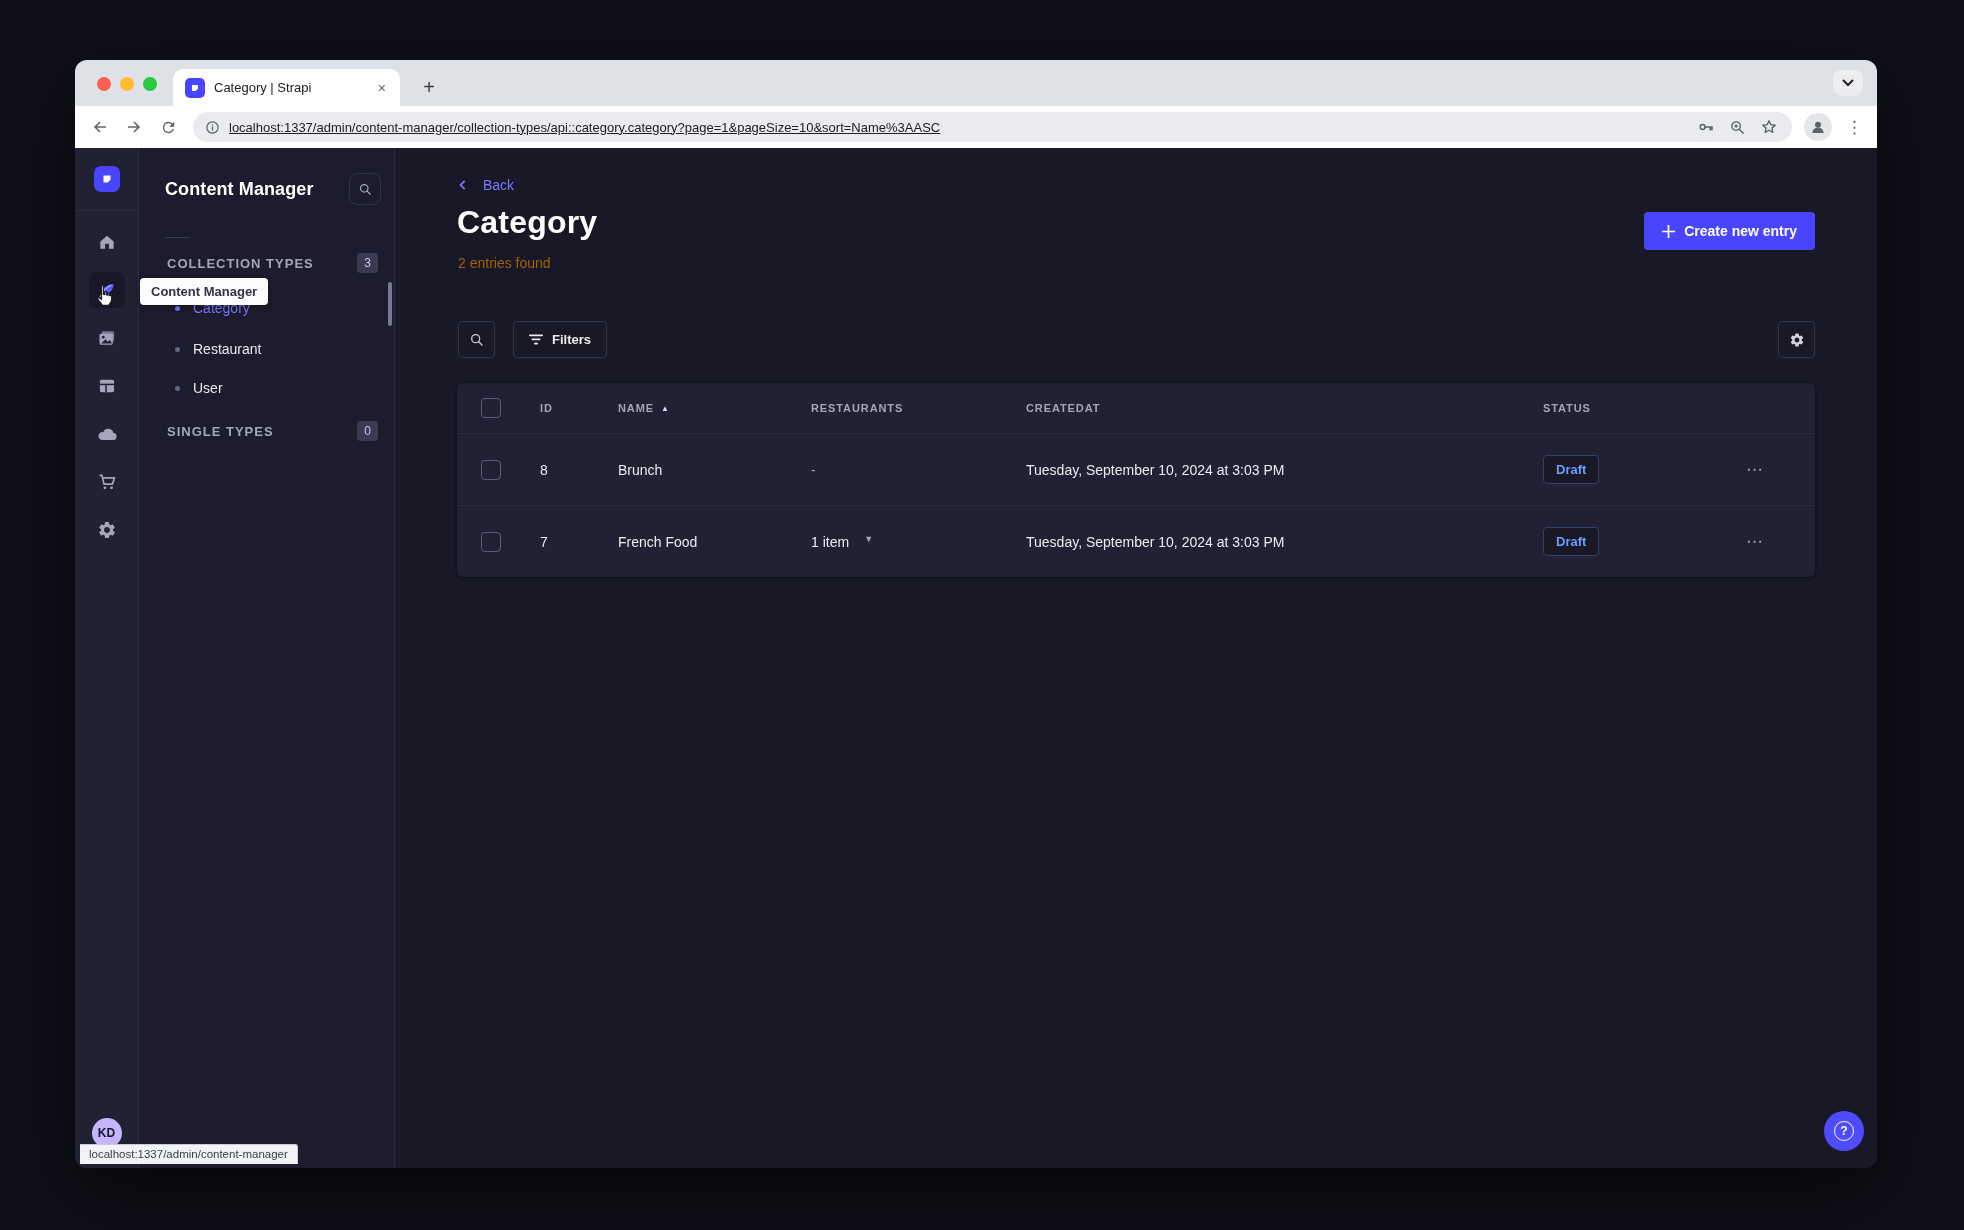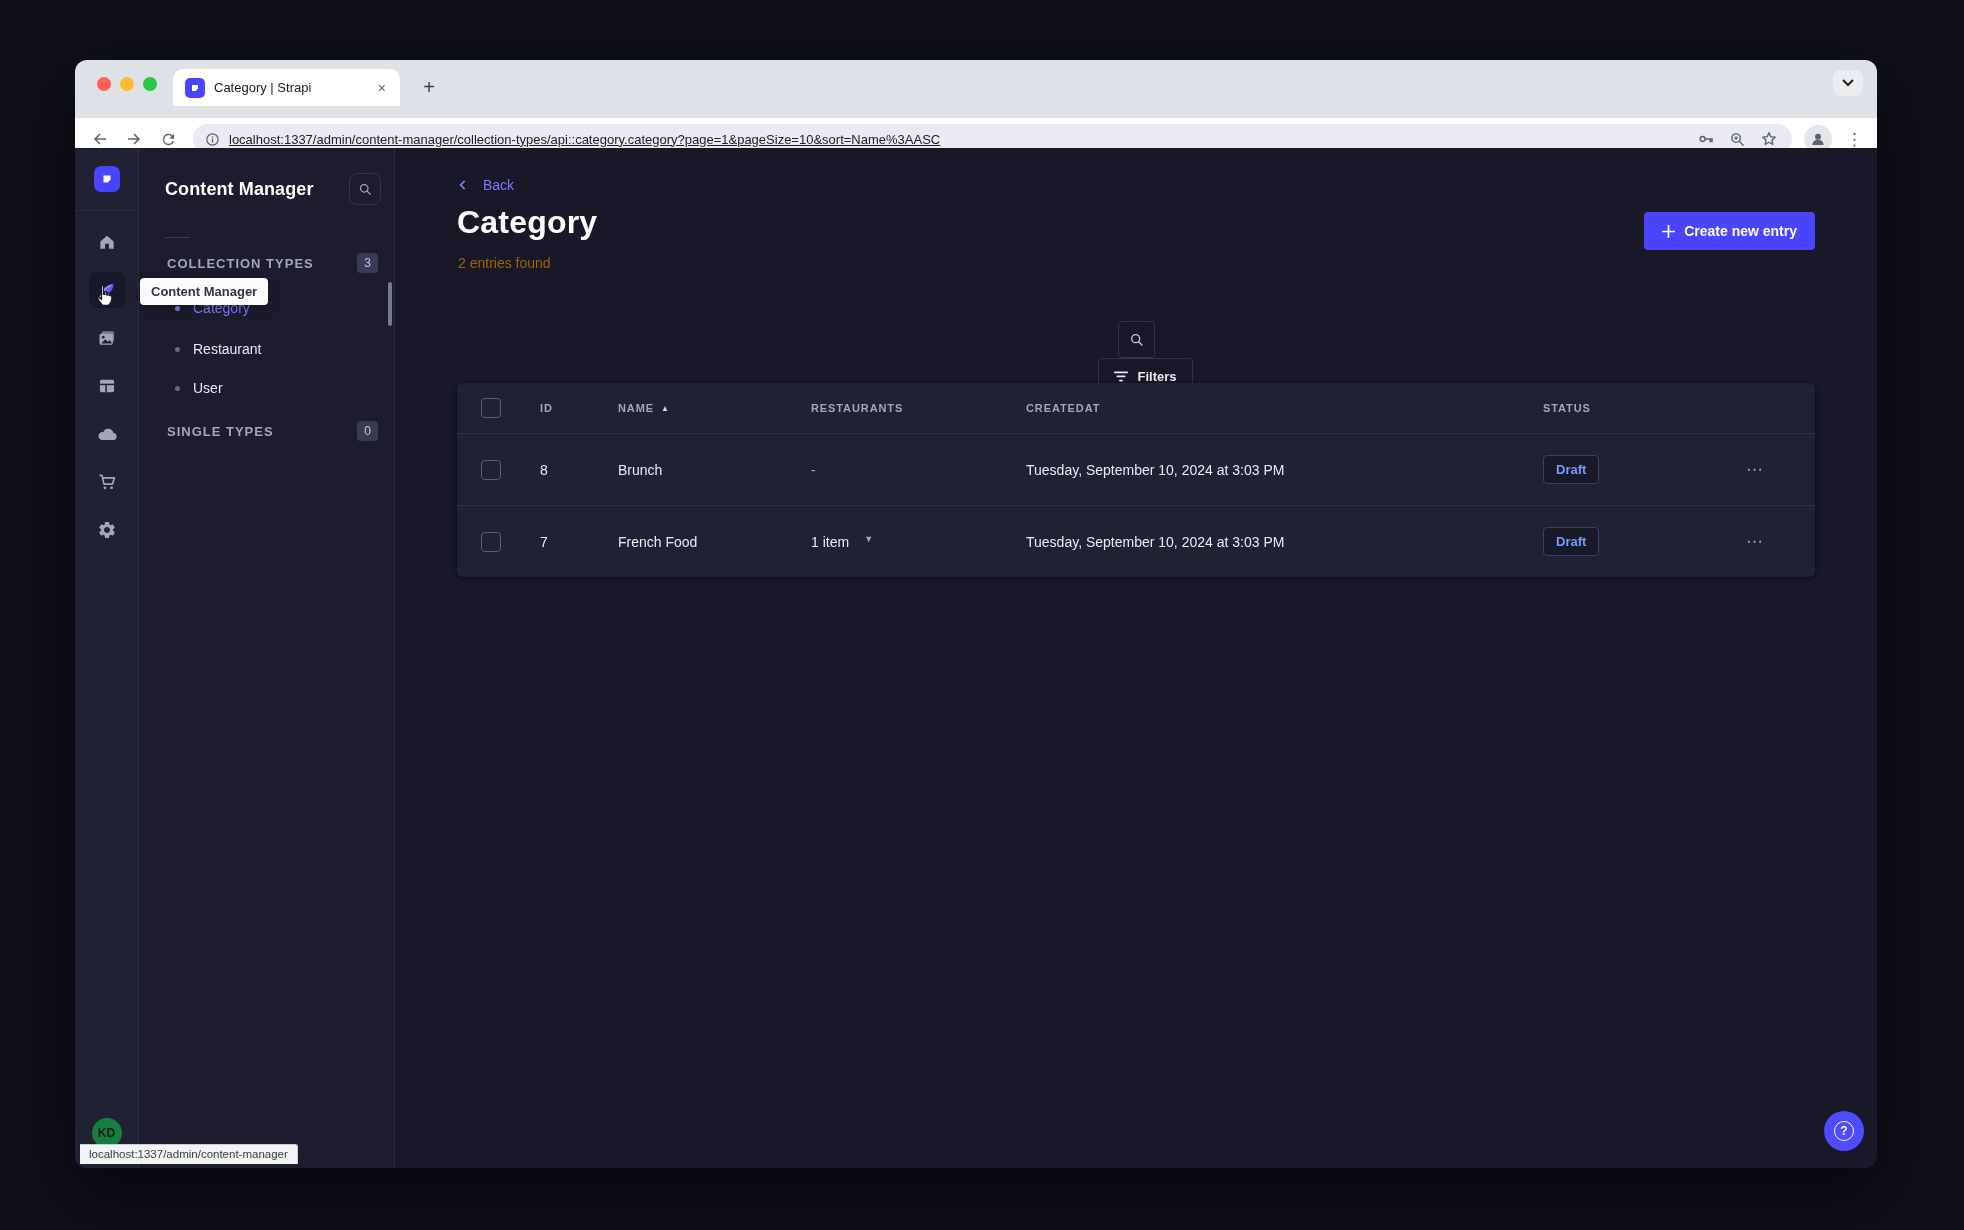--- a/index.html
+++ b/index.html
@@ -9,21 +9,21 @@
     font-family:"Liberation Sans", sans-serif;
     position:relative;
     overflow:hidden;
   }
   .window {
     position:absolute; left:75px; top:60px; width:1802px; height:1108px;
     border-radius:12px; overflow:hidden; background:#181826;
     box-shadow:0 24px 70px rgba(0,0,0,.65);
   }
   
-  .tabstrip { position:relative; height:58px; background:#dee1e6; }
+  .tabstrip { position:relative; height:46px; background:#dee1e6; }
   .traffic { position:absolute; left:22px; top:17px; display:flex; gap:9px; }
   .traffic span { width:14px; height:14px; border-radius:50%; display:block; }
   .t-red{background:#ff5f57}.t-yellow{background:#febc2e}.t-green{background:#28c840}
   .tab {
     position:absolute; left:98px; top:9px; width:227px; height:37px; background:#ffffff;
     border-radius:10px 10px 0 0; display:flex; align-items:center; padding:0 10px 0 12px; gap:9px;
   }
   .favicon { width:20px; height:20px; border-radius:5px; background:#4945ff; display:grid; place-items:center; flex:none; }
   .tab-title { font-size:13px; color:#202124; flex:1; white-space:nowrap; overflow:hidden; }
   .tab-close { color:#5f6368; font-size:14px; line-height:1; cursor:default; padding:2px 4px; }
@@ -42,21 +42,21 @@
   
   .app { position:absolute; top:88px; left:0; right:0; bottom:0; display:flex; background:#181826; }
   .rail { width:64px; background:#212134; border-right:1px solid #2c2c44; position:relative;
           display:flex; flex-direction:column; align-items:center; flex:none; }
   .logo { width:26px; height:26px; border-radius:7px; background:#4945ff; margin-top:18px; display:grid; place-items:center; }
   .rail-divider { width:64px; height:1px; background:#2c2c44; margin-top:18px; }
   .rail-icons { display:flex; flex-direction:column; gap:12px; margin-top:13px; }
   .railbtn { width:36px; height:36px; border-radius:8px; display:grid; place-items:center; }
   .railbtn.active { background:#181826; }
   .rail-avatar { position:absolute; bottom:20px; left:50%; transform:translateX(-50%);
-    width:30px; height:30px; border-radius:50%; background:#15803d; color:#181826;
+    width:30px; height:30px; border-radius:50%; background:#c4b5fd; color:#181826;
     font-size:12px; font-weight:bold; display:grid; place-items:center; }
   
   .panel { width:256px; background:#1c1c2e; border-right:1px solid #2c2c44; position:relative; flex:none; }
   .panel-title-row { position:absolute; left:26px; right:13px; top:25px; display:flex; align-items:center; justify-content:space-between; }
   .panel-title { font-size:18px; font-weight:bold; color:#ffffff; letter-spacing:.1px; }
   .panel-search-btn { width:32px; height:32px; border:1px solid #32324d; border-radius:8px; display:grid; place-items:center; background:transparent; }
   .panel-divider { position:absolute; left:26px; top:89px; width:25px; height:1px; background:#3a3a55; }
   .section-row { position:absolute; left:28px; right:16px; display:flex; align-items:center; justify-content:space-between; }
   .section-label { font-size:13px; font-weight:bold; color:#a5a5ba; letter-spacing:1px; }
   .count-badge { min-width:21px; padding:3px 7px; background:#3a3a54; border-radius:4px; text-align:center;
@@ -73,21 +73,21 @@
     padding:6px 11px; border-radius:4px; box-shadow:0 2px 8px rgba(0,0,0,.35); white-space:nowrap;
   }
   
   .main { flex:1; position:relative; background:#181826; }
   .back-row { position:absolute; left:63px; top:29px; display:flex; align-items:center; gap:9px; }
   .back-label { font-size:14px; color:#7b79ff; }
   .page-title { position:absolute; left:62px; top:56px; font-size:32px; font-weight:bold; color:#ffffff; letter-spacing:.2px; }
   .page-subtitle { position:absolute; left:63px; top:107px; font-size:14px; color:#a16207; }
   .create-btn { position:absolute; right:62px; top:64px; height:38px; background:#4945ff; border:none; border-radius:4px;
     color:#ffffff; font-size:14px; font-weight:bold; font-family:inherit; padding:0 18px; display:flex; align-items:center; gap:9px; }
-  .actions-row { position:absolute; left:63px; right:62px; top:173px; display:flex; align-items:center;flex-direction:column; }
+  .actions-row { position:absolute; left:63px; right:62px; top:173px; display:flex; align-items:center; }
   .sq-btn { width:37px; height:37px; border:1px solid #32324d; border-radius:4px; background:transparent; display:grid; place-items:center; }
   .filters-btn { height:37px; margin-left:18px; border:1px solid #32324d; border-radius:4px; background:transparent;
     display:flex; align-items:center; gap:9px; padding:0 15px; color:#eaeaef; font-size:13px; font-weight:bold; font-family:inherit; }
   .actions-spacer { flex:1; }
   
   .table-card { position:absolute; left:62px; right:62px; top:235px; background:#212134;
     border-radius:6px; box-shadow:0 1px 4px rgba(5,5,12,.45); }
   .trow { display:grid; grid-template-columns:59px 78px 193px 215px 517px 195px 1fr; align-items:center; padding-left:24px; }
   .thead { height:50px; }
   .tbody-row { height:72px; border-top:1px solid #2c2c44; }

